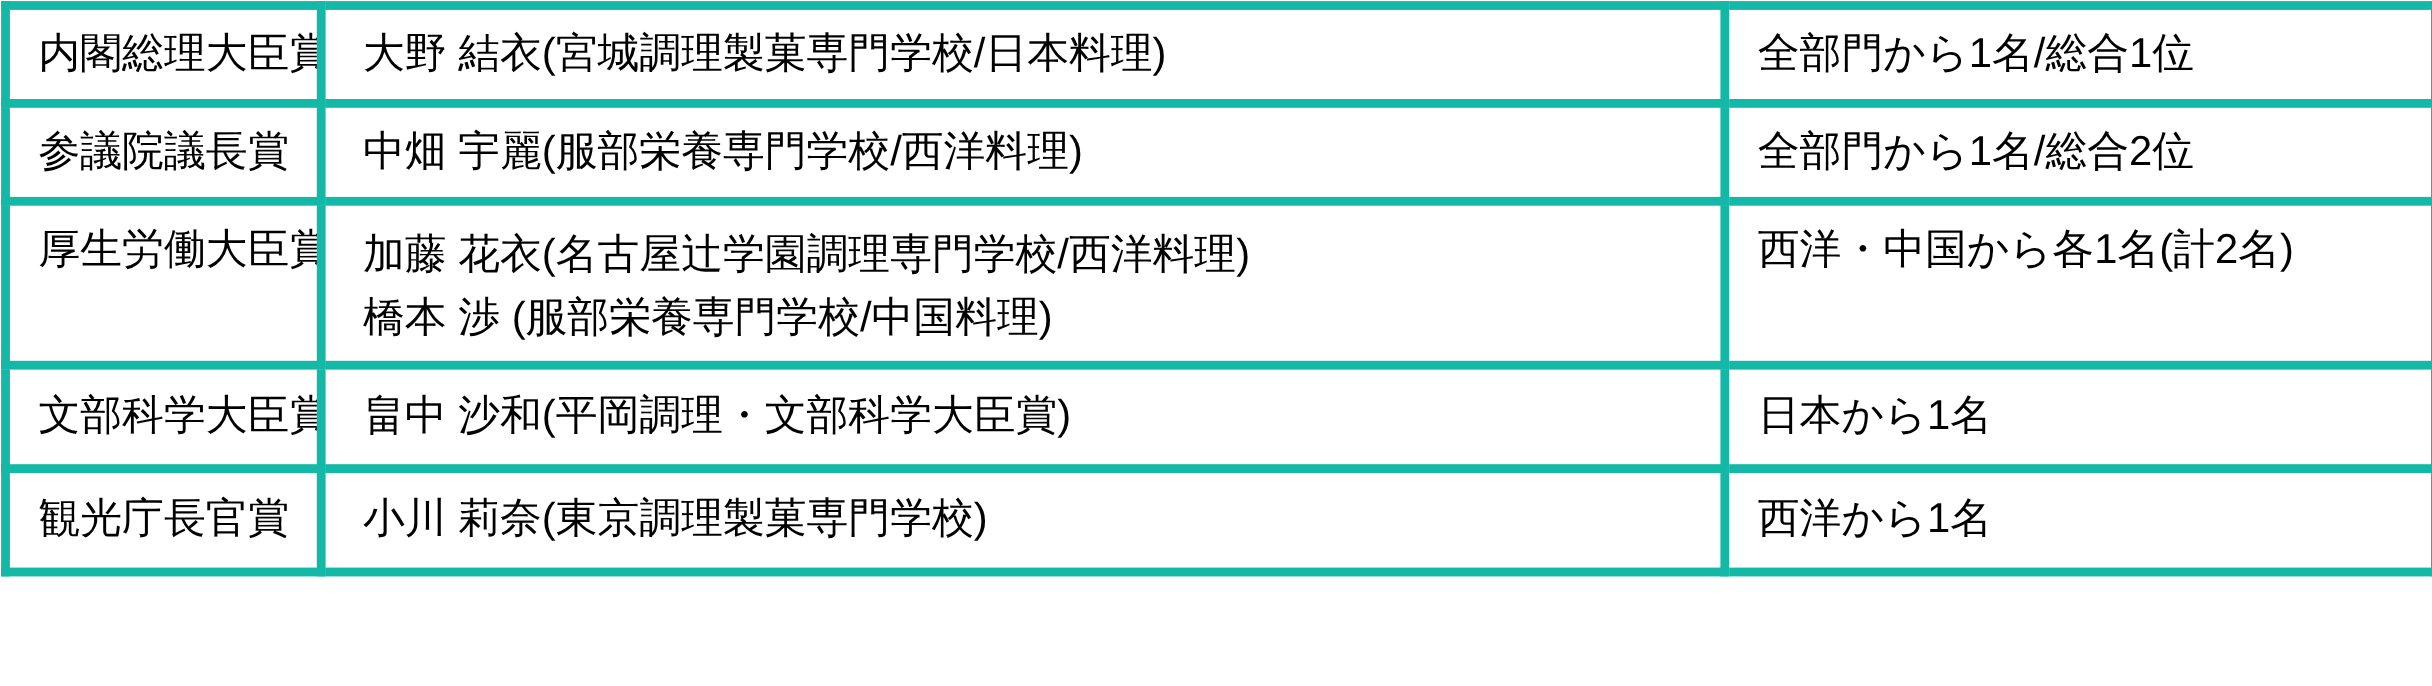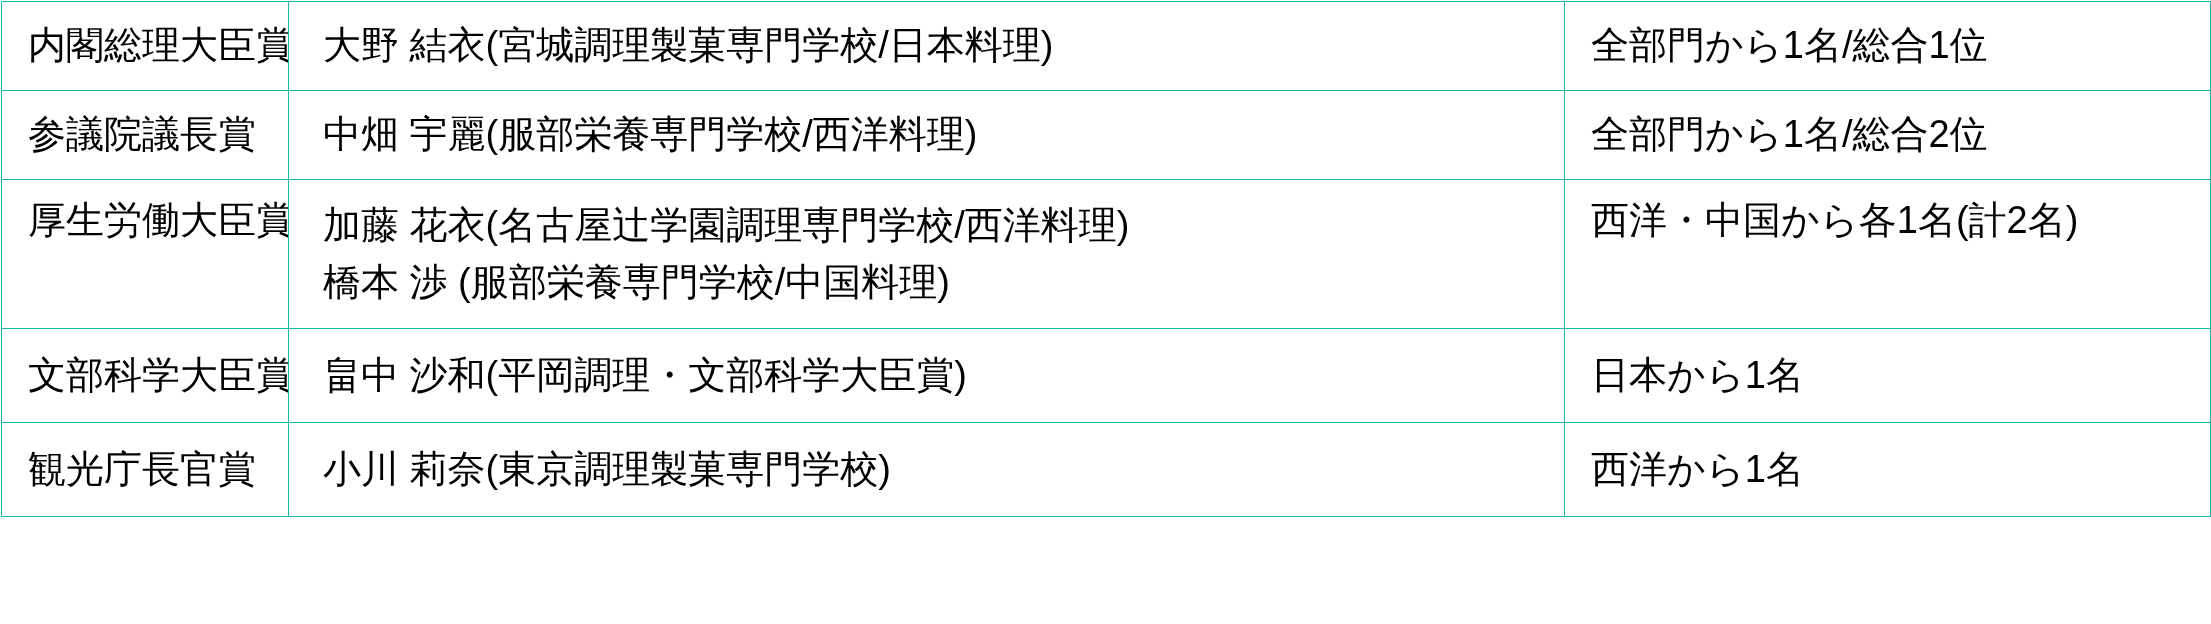--- a/index.html
+++ b/index.html
@@ -15,21 +15,21 @@
     box-sizing: border-box;
     padding: 1px;
   }
   table.awards {
     width: 2209px;
     border-collapse: collapse;
     table-layout: fixed;
     background: #ffffff;
   }
   table.awards td {
-    border: 1px solid #14b8a6;
+    border: 8px solid #14b8a6;
     vertical-align: middle;
     font-size: 38px;
     color: #000000;
     line-height: 1.25;
     box-sizing: border-box;
     overflow: hidden;
     white-space: nowrap;
   }
   td.award  { padding-left: 26px; padding-right: 10px; }
   td.winner { padding-left: 34px; }

